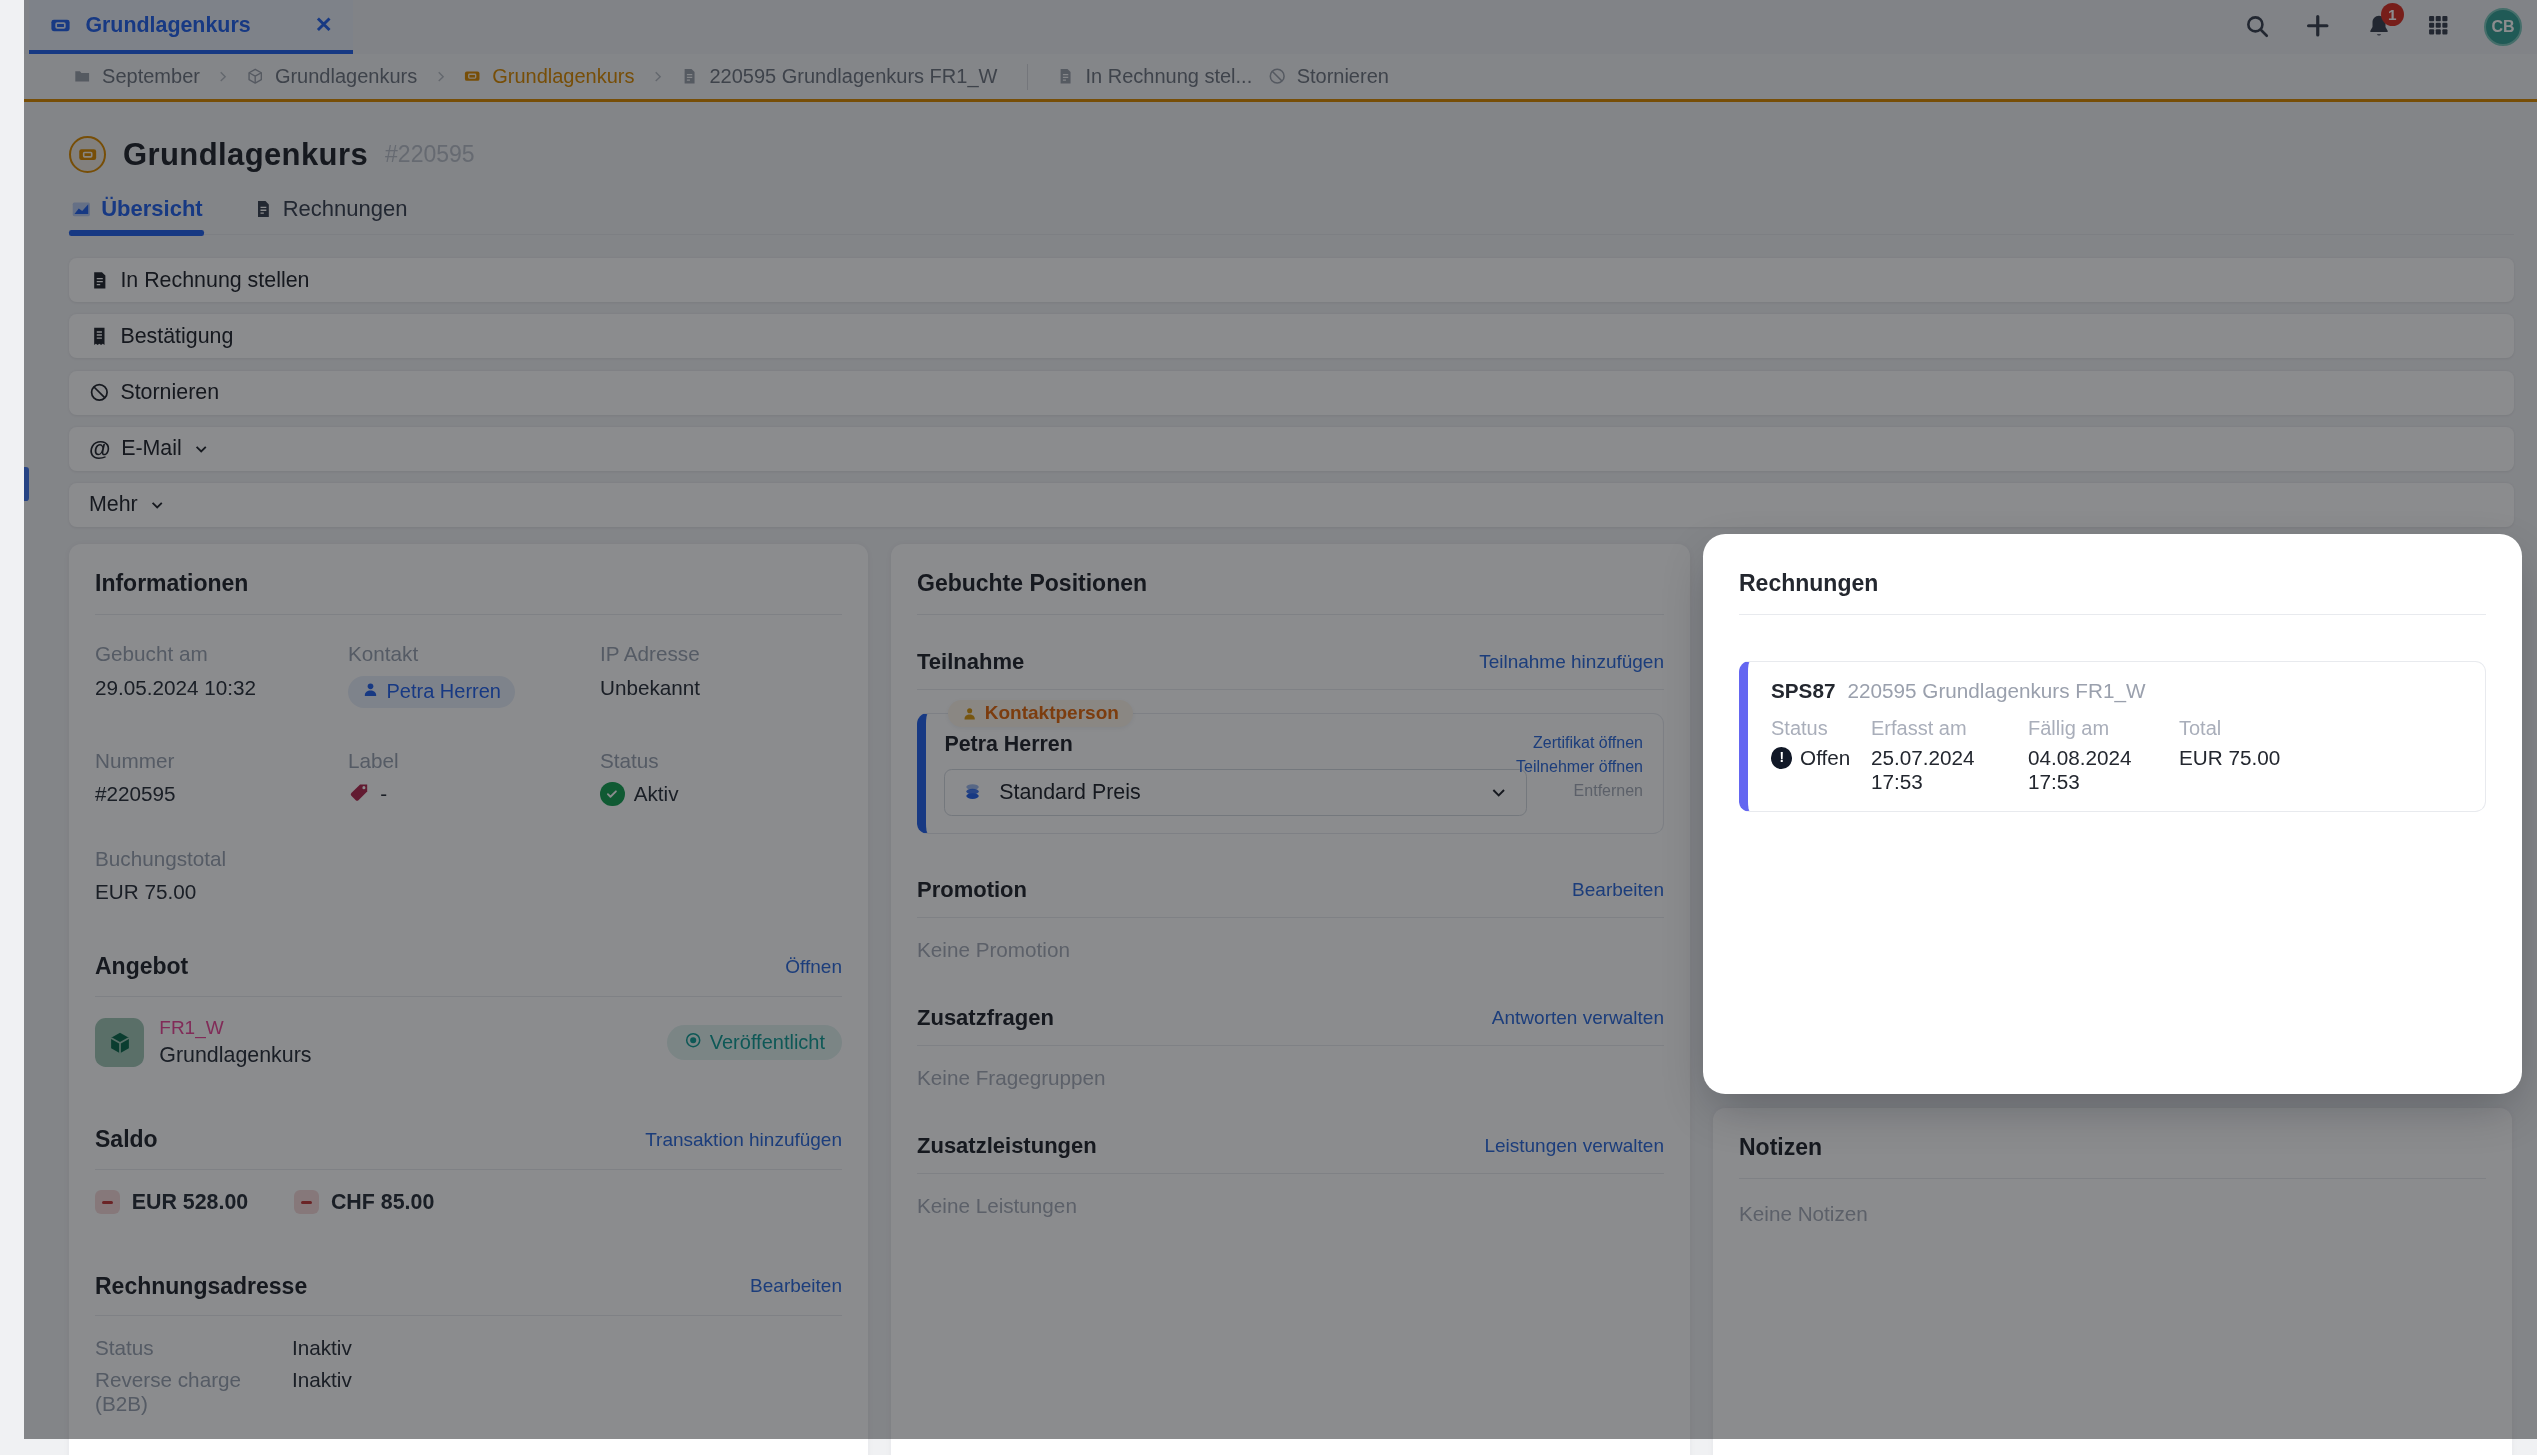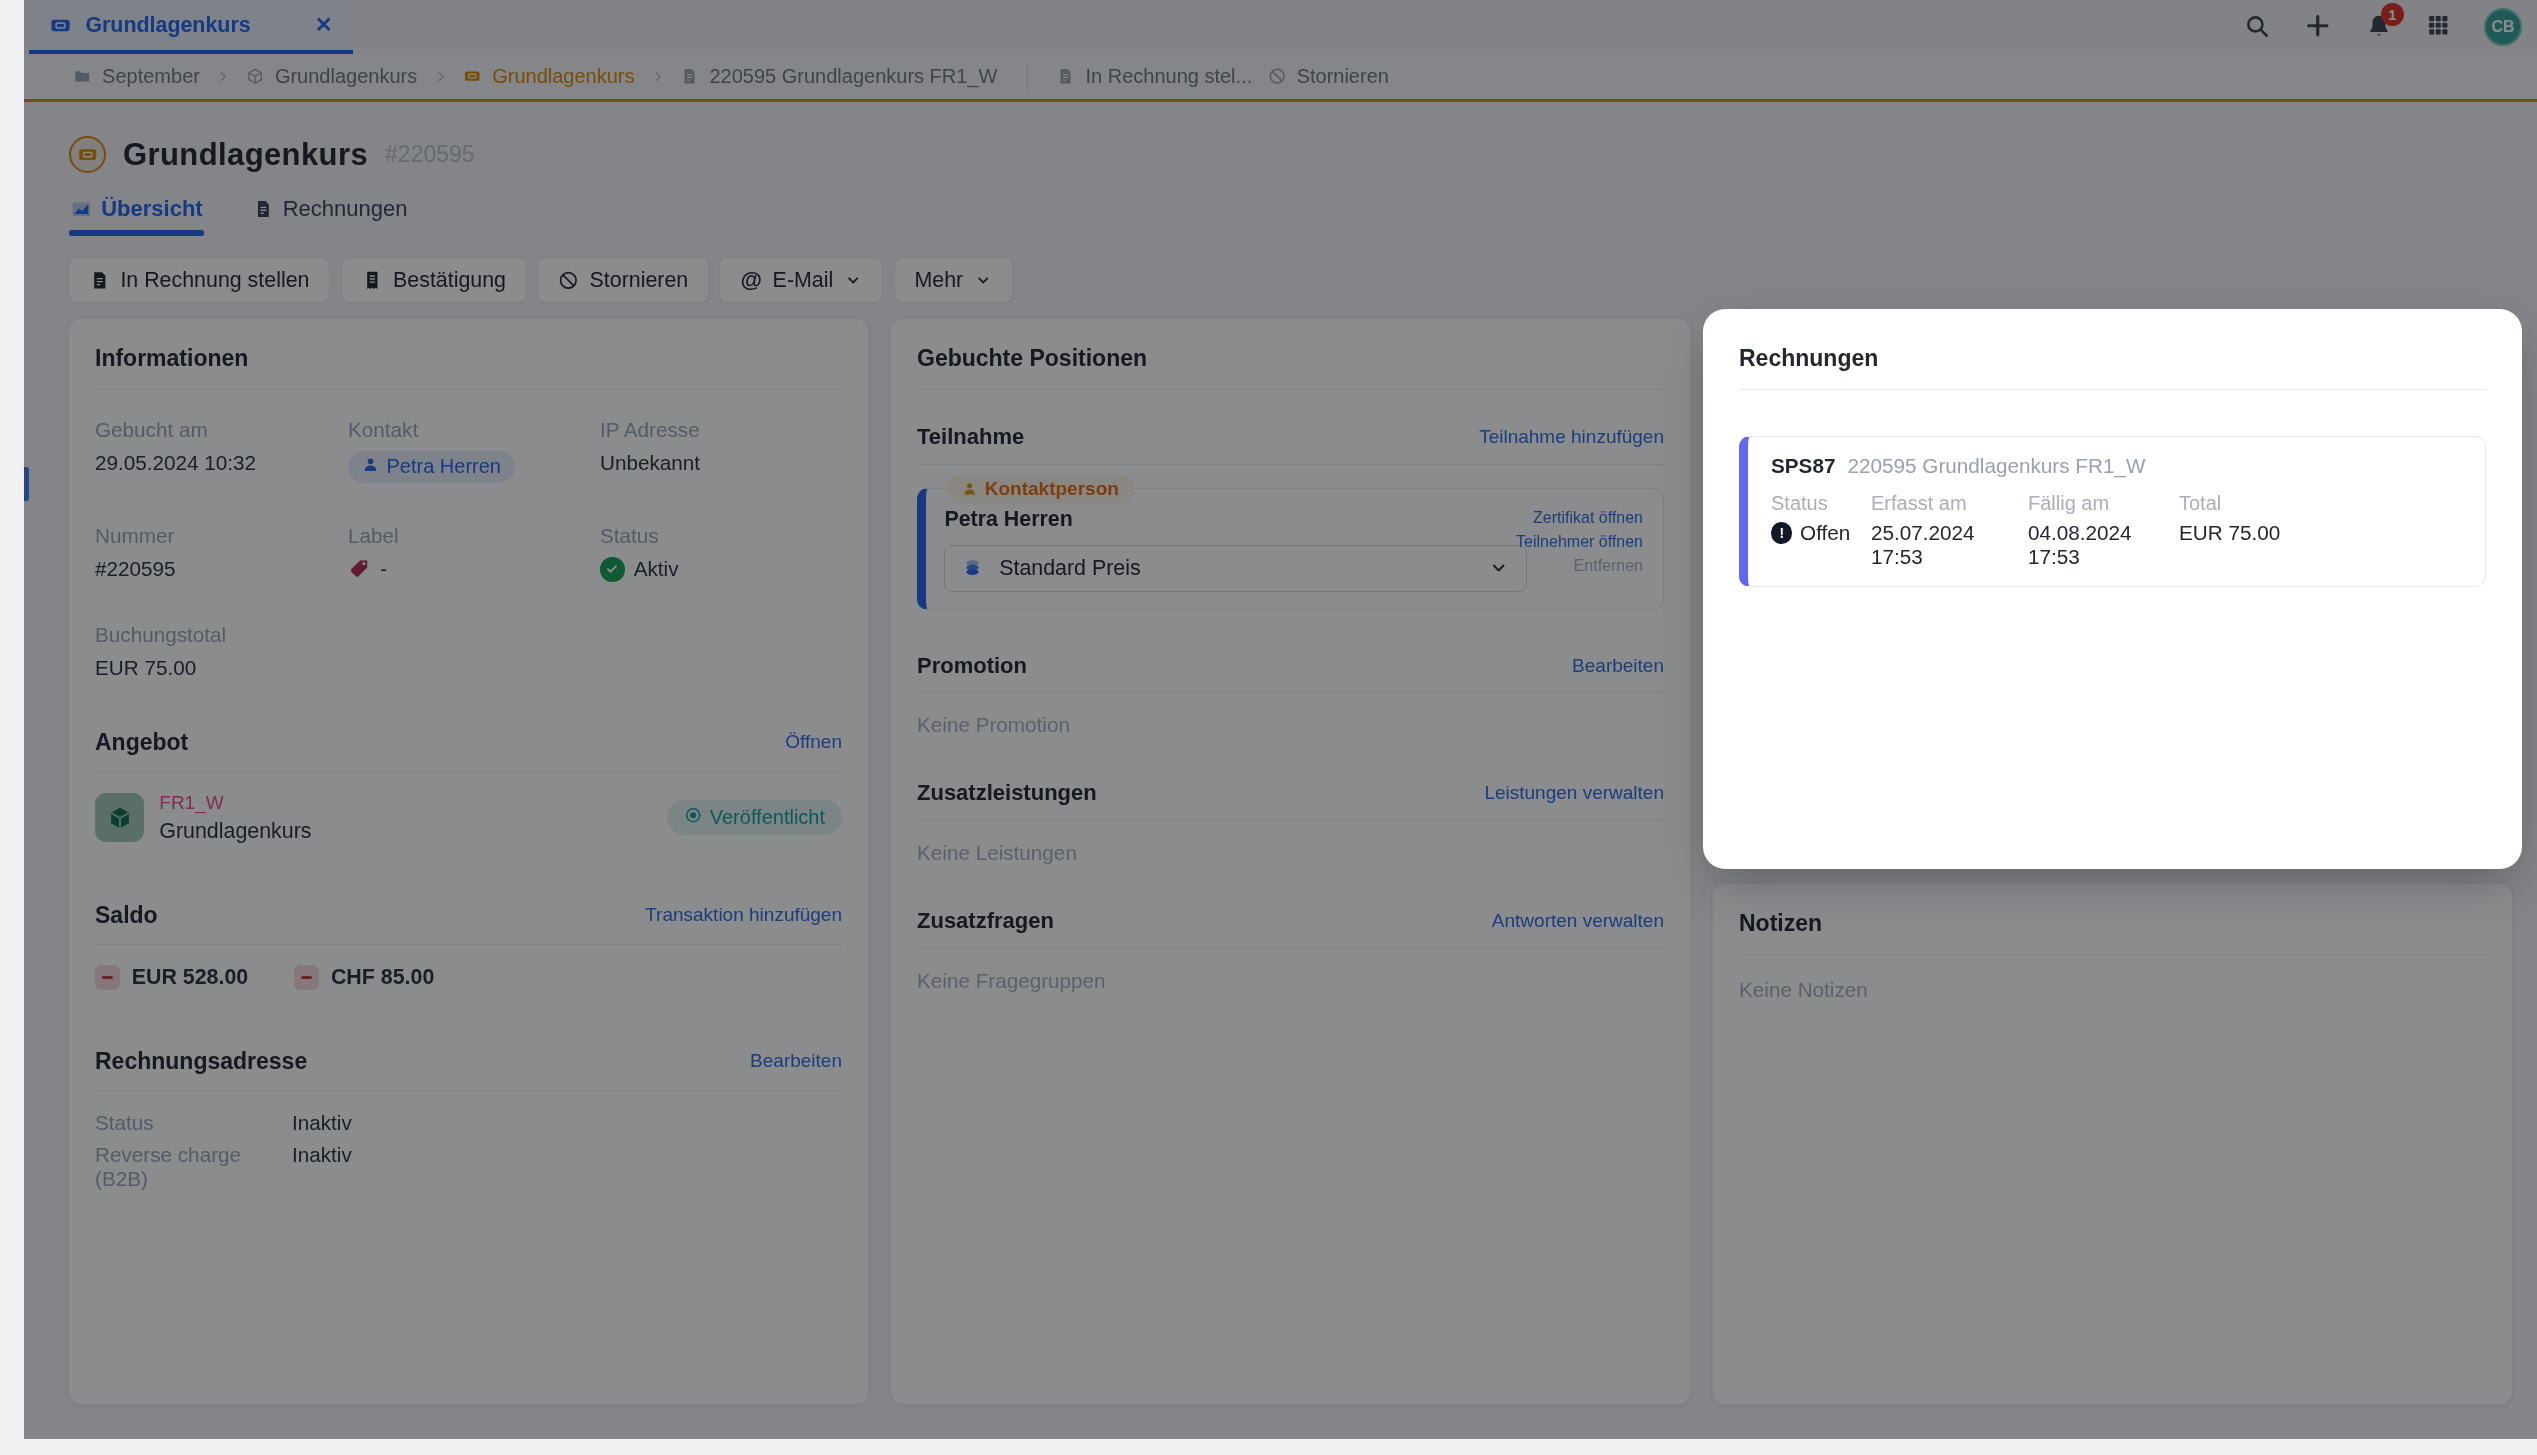--- a/index.html
+++ b/index.html
@@ -45,21 +45,21 @@
   .page-title{font-size:31px;font-weight:700;color:#23272f;letter-spacing:0.4px;}
   .page-id{font-size:23px;color:#b9bfc9;font-weight:500;}
 
   .tabs{margin-top:23px;display:flex;gap:47px;border-bottom:1.5px solid #e4e6ea;}
   .tab{display:flex;align-items:center;gap:10px;font-size:22px;padding:0 1.5px 12.2px 1.5px;color:#3a4252;cursor:pointer;position:relative;}
   .tab .tb-icon{display:flex;color:#3a4252;}
   .tab.active{color:var(--accent);font-weight:600;}
   .tab.active .tb-icon{color:var(--accent);}
   .tab.active::after{content:"";position:absolute;left:0;right:0;bottom:-1.5px;height:5.4px;background:var(--accent);border-radius:2.3px;}
 
-  .actions{margin-top:23px;display:flex;gap:12.2px;}
+  .actions{margin-top:23px;display:flex;gap:12.2px;flex-direction:column;}
   .act-btn{height:44px;display:flex;align-items:center;gap:10.7px;padding:0 20px;border:none;border-radius:7.7px;
     background:#fff;box-shadow:0 0.8px 2.3px rgba(25,33,61,.08);font-family:inherit;font-size:21.4px;color:#23272f;cursor:pointer;}
   .act-btn .a-icon{display:flex;color:#23272f;}
   .at-glyph{font-size:22px;font-weight:700;}
 
   
   .columns{margin-top:17px;display:flex;gap:23px;height:1085px;}
   .col{width:799px;display:flex;flex-direction:column;}
   .card{background:#fff;border-radius:12.2px;box-shadow:0 1.5px 6.1px rgba(25,33,61,.05);padding:15.3px 26px 26px 26px;}
   .card.tall{height:100%;}
@@ -518,34 +518,34 @@
             <div class="sub-head">
               <span class="sub-title">Promotion</span>
               <span class="sect-link">Bearbeiten</span>
             </div>
             <hr class="divider">
             <div class="empty-text">Keine Promotion</div>
           </div>
 
           <div class="sub-sect" style="margin-top:43px">
             <div class="sub-head">
+              <span class="sub-title">Zusatzfragen</span>
+              <span class="sect-link">Antworten verwalten</span>
+            </div>
+            <hr class="divider">
+            <div class="empty-text">Keine Fragegruppen</div>
+          </div>
+
+          <div class="sub-sect" style="margin-top:43px">
+            <div class="sub-head">
               <span class="sub-title">Zusatzleistungen</span>
               <span class="sect-link">Leistungen verwalten</span>
             </div>
             <hr class="divider">
             <div class="empty-text">Keine Leistungen</div>
-          </div>
-
-          <div class="sub-sect" style="margin-top:43px">
-            <div class="sub-head">
-              <span class="sub-title">Zusatzfragen</span>
-              <span class="sect-link">Antworten verwalten</span>
-            </div>
-            <hr class="divider">
-            <div class="empty-text">Keine Fragegruppen</div>
           </div>
         </div>
       </div>
 
       <div class="col">
         <div class="card card-invoices">
           <div class="sect-head">
             <span class="sect-title">Rechnungen</span>
           </div>
           <hr class="divider">

